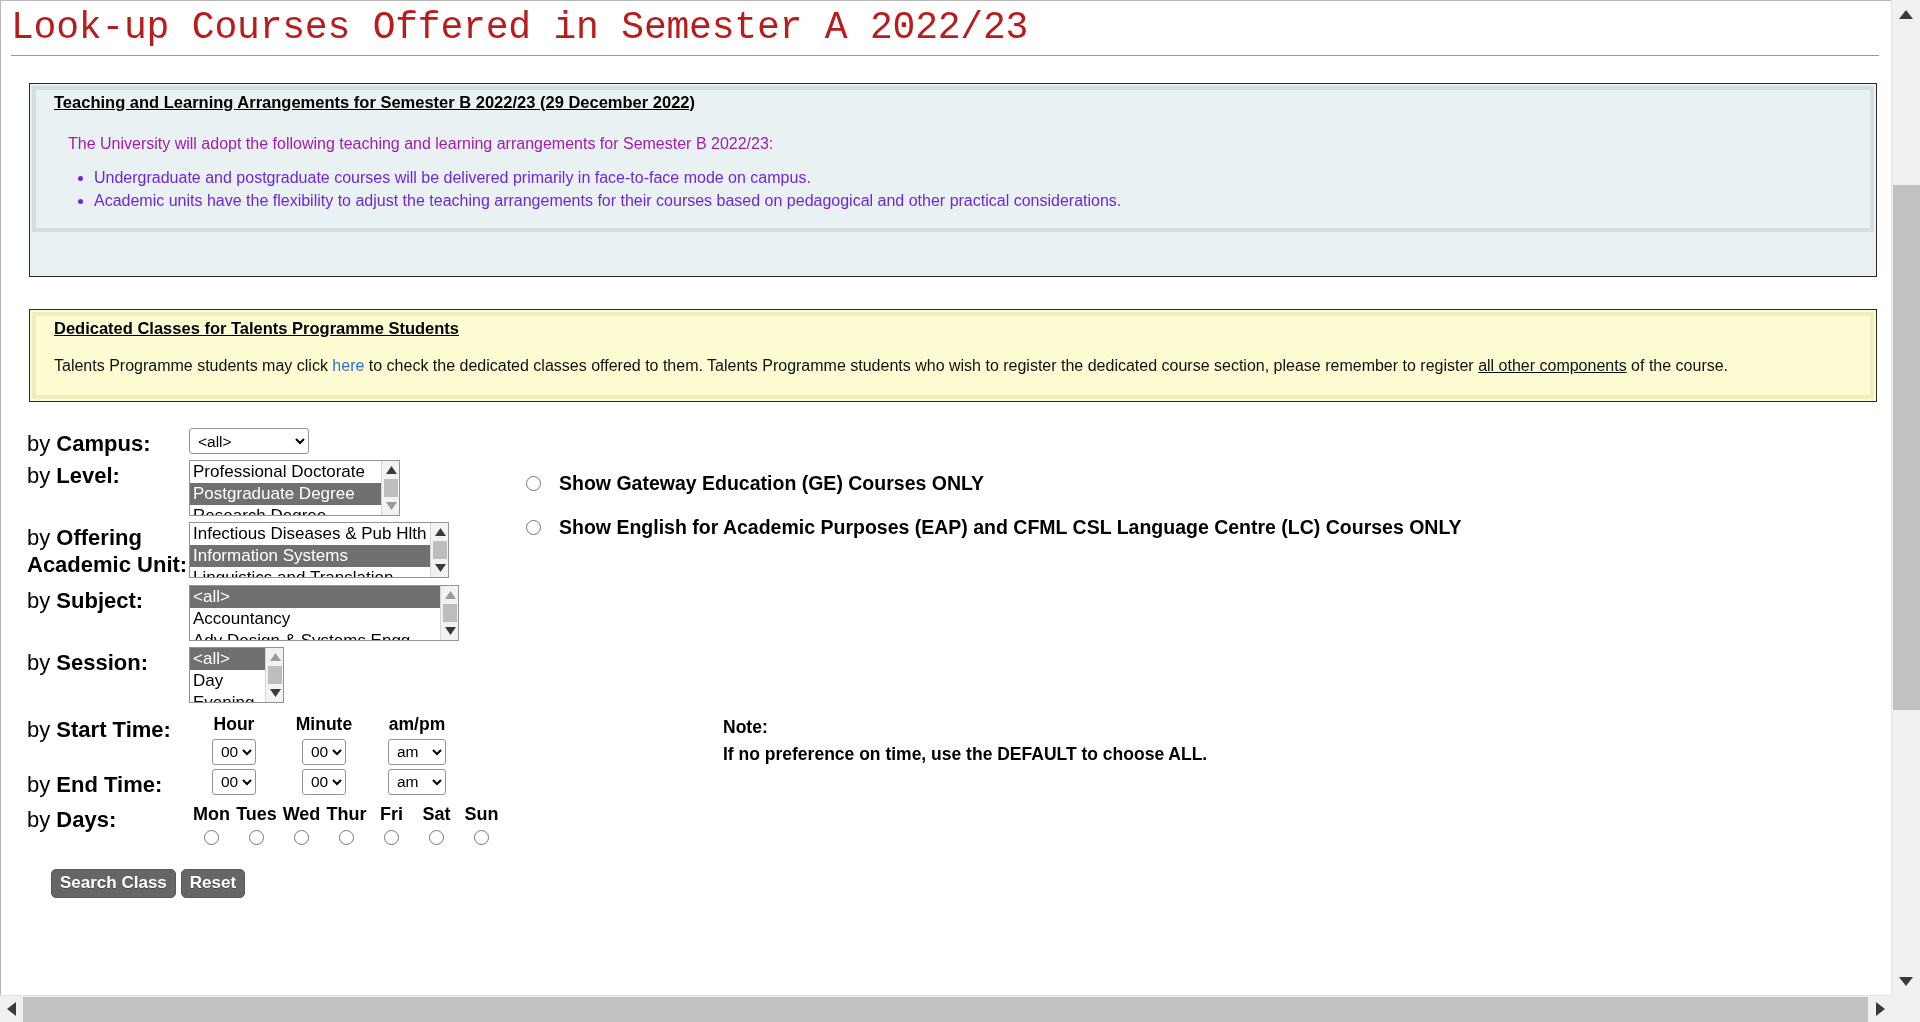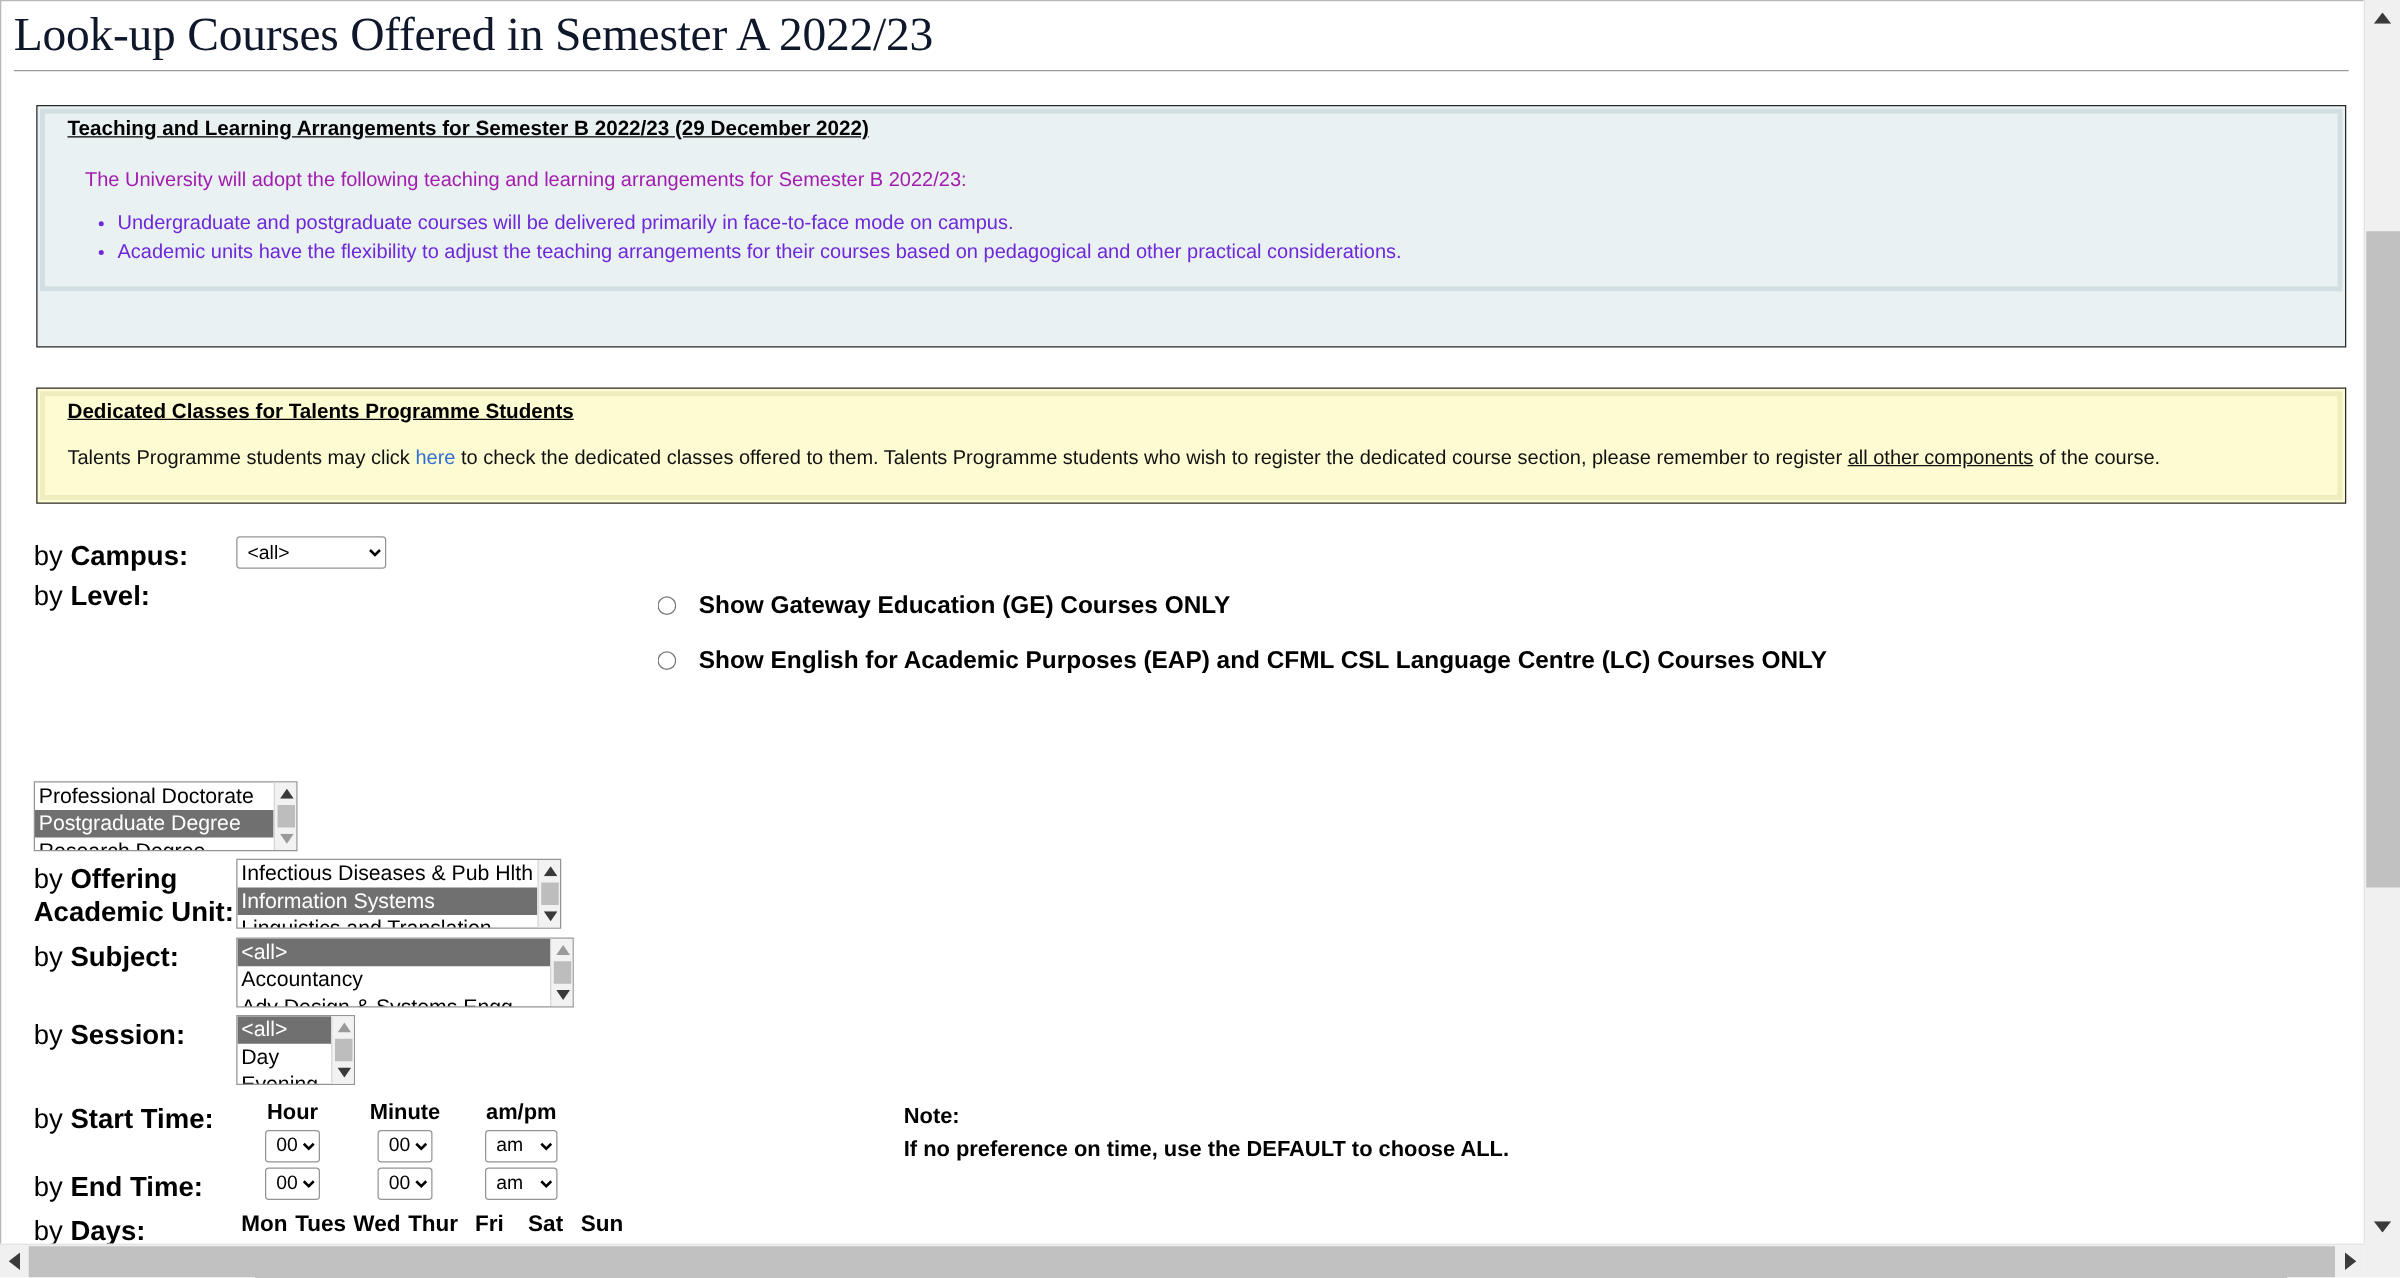--- a/index.html
+++ b/index.html
@@ -26,24 +26,24 @@
     height: 995px;
     overflow: hidden;
     background: #ffffff;
     border-top: 1px solid #b8b8b8;
     border-left: 1px solid #b8b8b8;
     box-sizing: border-box;
   }
 
   
   .page-title {
-    font-family: Liberation Serif, serif;
+    font-family: Liberation Mono, monospace;
     font-size: 38px;
     font-weight: normal;
-    color: #0f172a;
+    color: #b91c1c;
     margin: 0;
     padding: 5px 0 6px 10px;
     letter-spacing: -0.2px;
     white-space: nowrap;
   }
   .title-rule {
     border: none;
     border-top: 1px solid #9a9a9a;
     margin: 0 12px 0 10px;
     height: 0;
@@ -349,21 +349,21 @@
 
     <div class="frow" style="margin-bottom:2px;">
       <div class="flabel"><span>by </span><b>Campus:</b></div>
       <div class="fctl">
         <select class="combo" style="width:120px;">
           <option>&lt;all&gt;</option>
         </select>
       </div>
     </div>
 
-    <div class="frow" style="margin-bottom:6px;flex-direction:column;">
+    <div class="frow" style="margin-bottom:6px;">
       <div class="flabel"><span>by </span><b>Level:</b></div>
       <div class="fctl">
         <div class="listbox" style="width:211px;height:56px;">
           <div class="lb-items">
             <div class="lb-opt">Professional Doctorate</div>
             <div class="lb-opt sel">Postgraduate Degree</div>
             <div class="lb-opt">Research Degree</div>
           </div>
           <div class="lb-sb">
             <div class="lb-arrow up">

